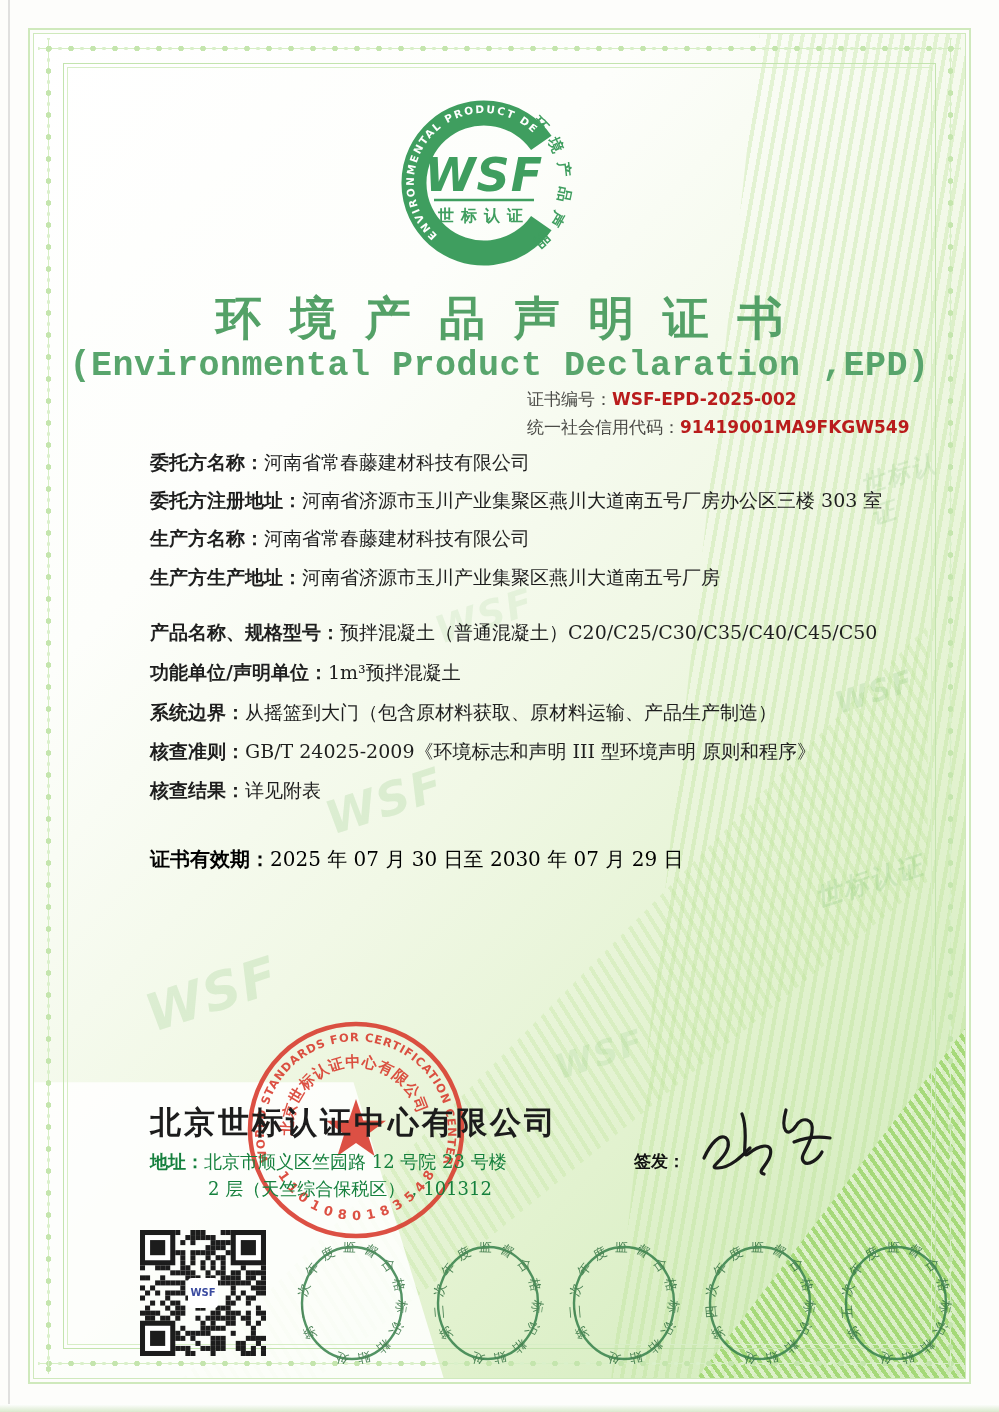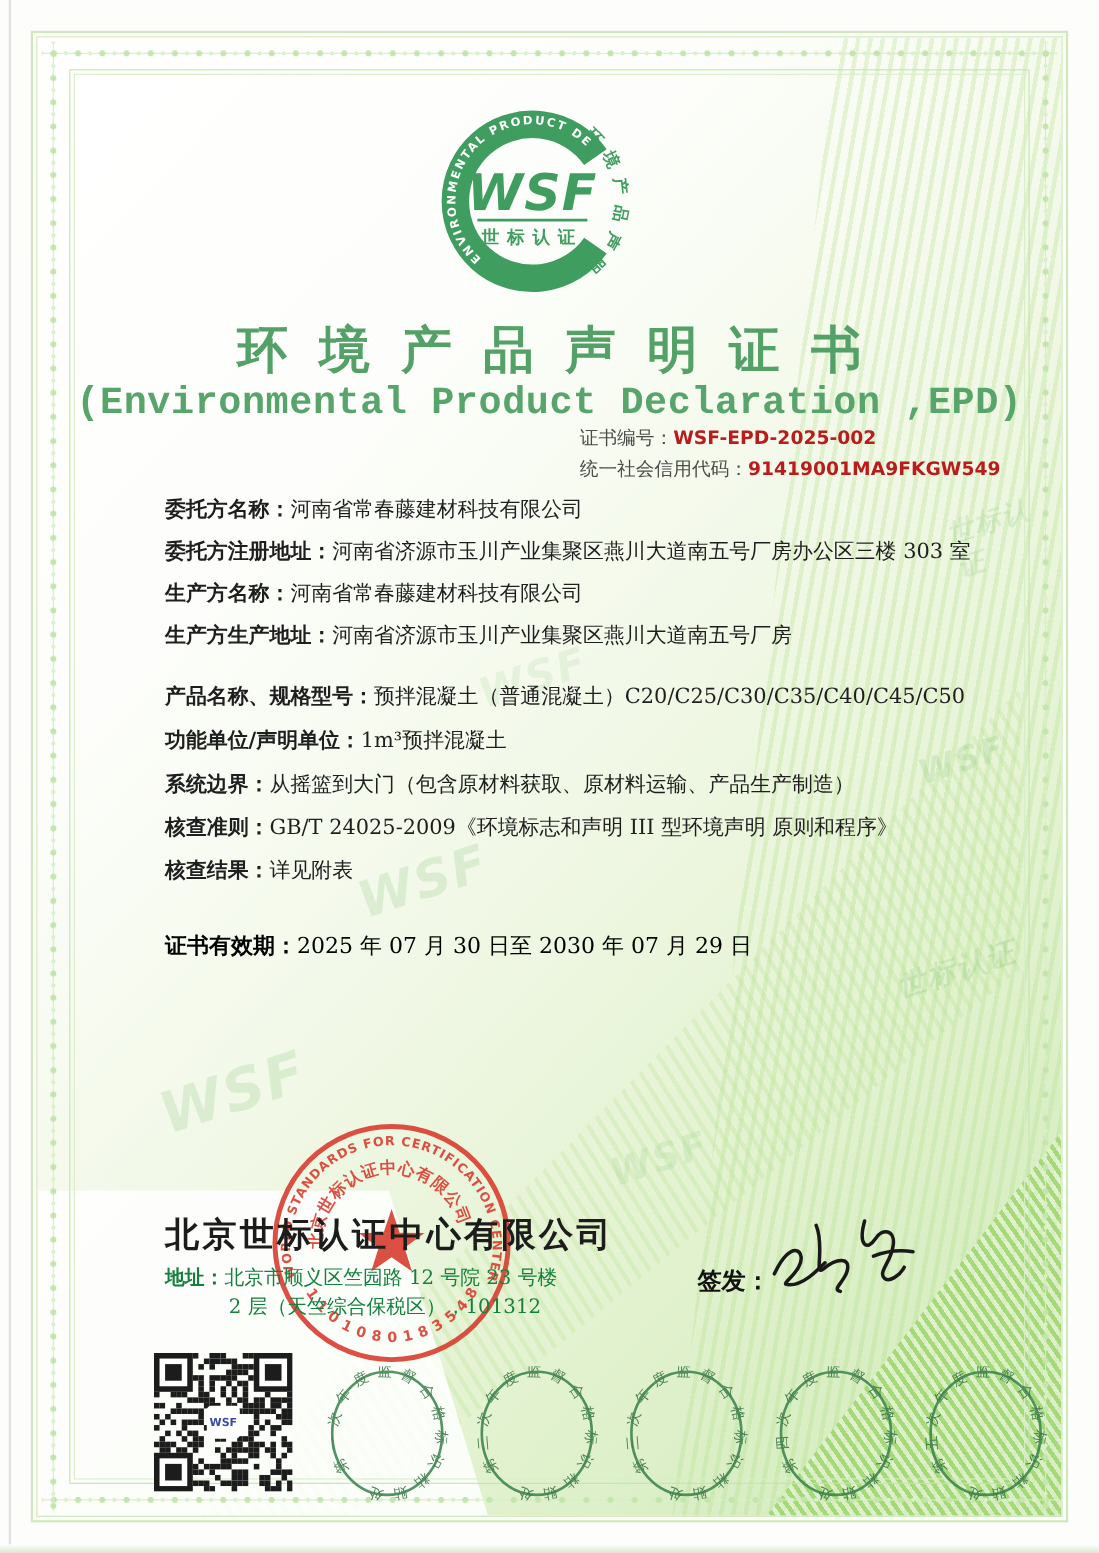--- a/index.html
+++ b/index.html
@@ -61,21 +61,21 @@
   .frow .flab{font-weight:bold;}
   .validity{position:absolute;left:150px;top:846px;font-size:20px;color:#000000;white-space:nowrap;}
   .validity .flab{font-weight:bold;}
 
   .seal-svg{position:absolute;left:240px;top:1014px;opacity:.88;mix-blend-mode:multiply;}
 
   .issuer-name{position:absolute;left:150px;top:1102px;font-family:"DejaVu Sans","Liberation Sans",sans-serif;
       font-weight:bold;font-size:31px;color:#1c1c1c;letter-spacing:3px;}
   .addr{position:absolute;left:150px;top:1148px;font-size:18px;line-height:27px;color:#15803d;}
   .addr .l2{padding-left:58px;}
-  .sign-label{position:absolute;left:634px;top:1150px;font-size:22px;font-weight:bold;color:#111;}
+  .sign-label{position:absolute;left:634px;top:1150px;font-size:17px;font-weight:bold;color:#111;}
   .sig-svg{position:absolute;left:690px;top:1098px;}
 
   .qr-svg{position:absolute;left:140px;top:1230px;}
 
   .stamp{position:absolute;top:1242px;opacity:.85;}
 </style>
 </head>
 <body>
 
 <div class="page">

